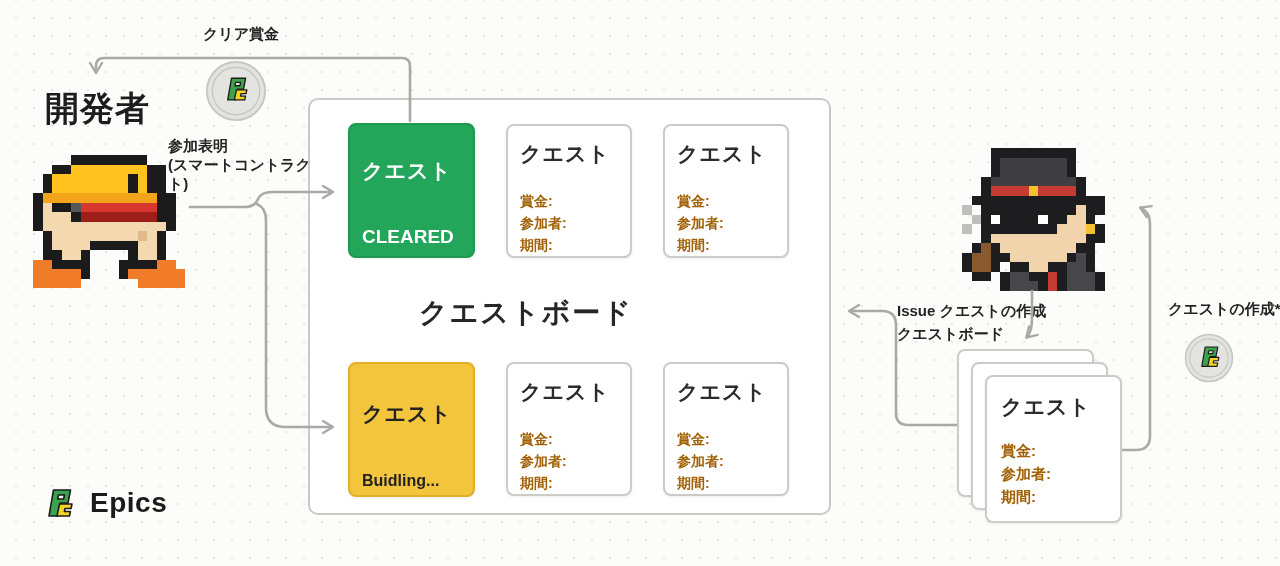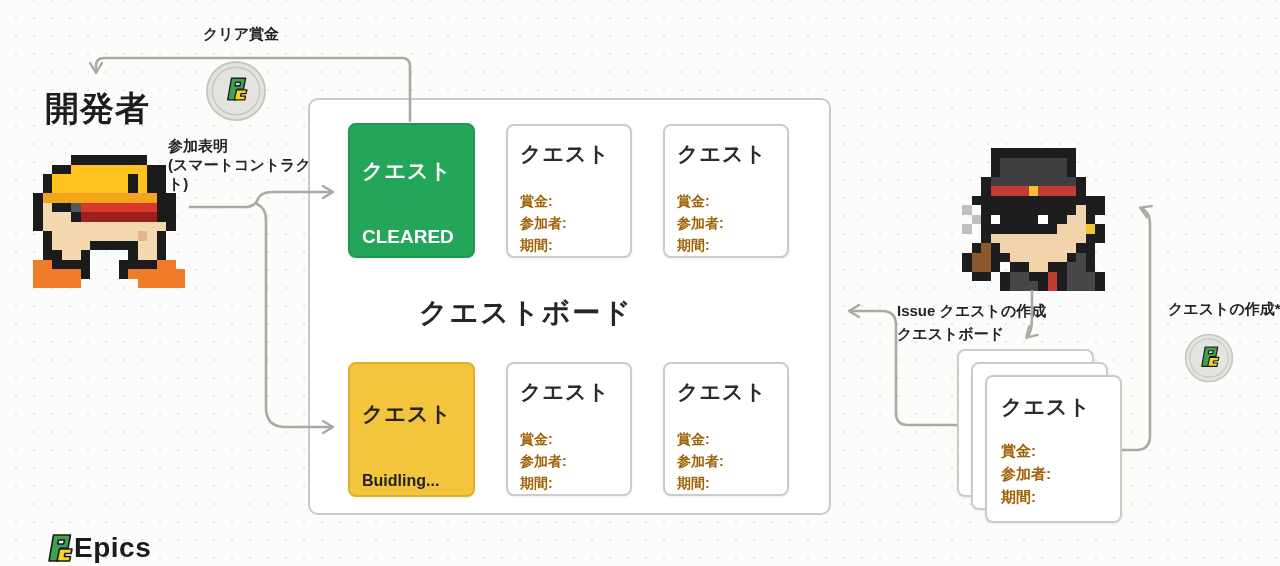--- a/index.html
+++ b/index.html
@@ -45,21 +45,21 @@
   .stack-card{
     width:137px;height:148px;background:#fff;border:2px solid var(--card-border,#CBCBC8);
     border-radius:8px;box-sizing:border-box;z-index:6;box-shadow:0 1px 3px rgba(0,0,0,0.07);
   }
   .stack-card .card-title{margin:16px 0 0 14px;}
   .stack-card .card-fields{margin:18px 0 0 14px;font-size:15px;line-height:23px;}
   
   svg.arrows{left:0;top:0;z-index:5;pointer-events:none;}
   .char{z-index:4;}
   .coin{z-index:4;}
-  .brand{left:44px;top:487px;display:flex;align-items:center;gap:0;z-index:4;margin-top:45px;}
+  .brand{left:44px;top:487px;display:flex;align-items:center;gap:16px;z-index:4;}
   .brand-text{font-size:28px;font-weight:800;color:#1b1b1b;letter-spacing:0.5px;}
   .hidden-defs{position:absolute;width:0;height:0;}
 </style>
 </head>
 <body>
 
 <div id="canvas" style="--bg: #FCFCFA; --dot: #E6E6E2; --text: #232323; --arrow: #A9A9A6; --board-border: #C9C9C5; --card-border: #CBCBC8; --green: #23A55A; --green-border: #1E9853; --yellow: #F2C53D; --yellow-border: #E2AF29; --logo-green: #3DA24E; --logo-yellow: #F5D327; --logo-outline: #1B1B1B; --coin-face: #E3E3E0; --coin-rim: #C6C6C3;">
 
   <svg class="hidden-defs" aria-hidden="true">
     <defs>

